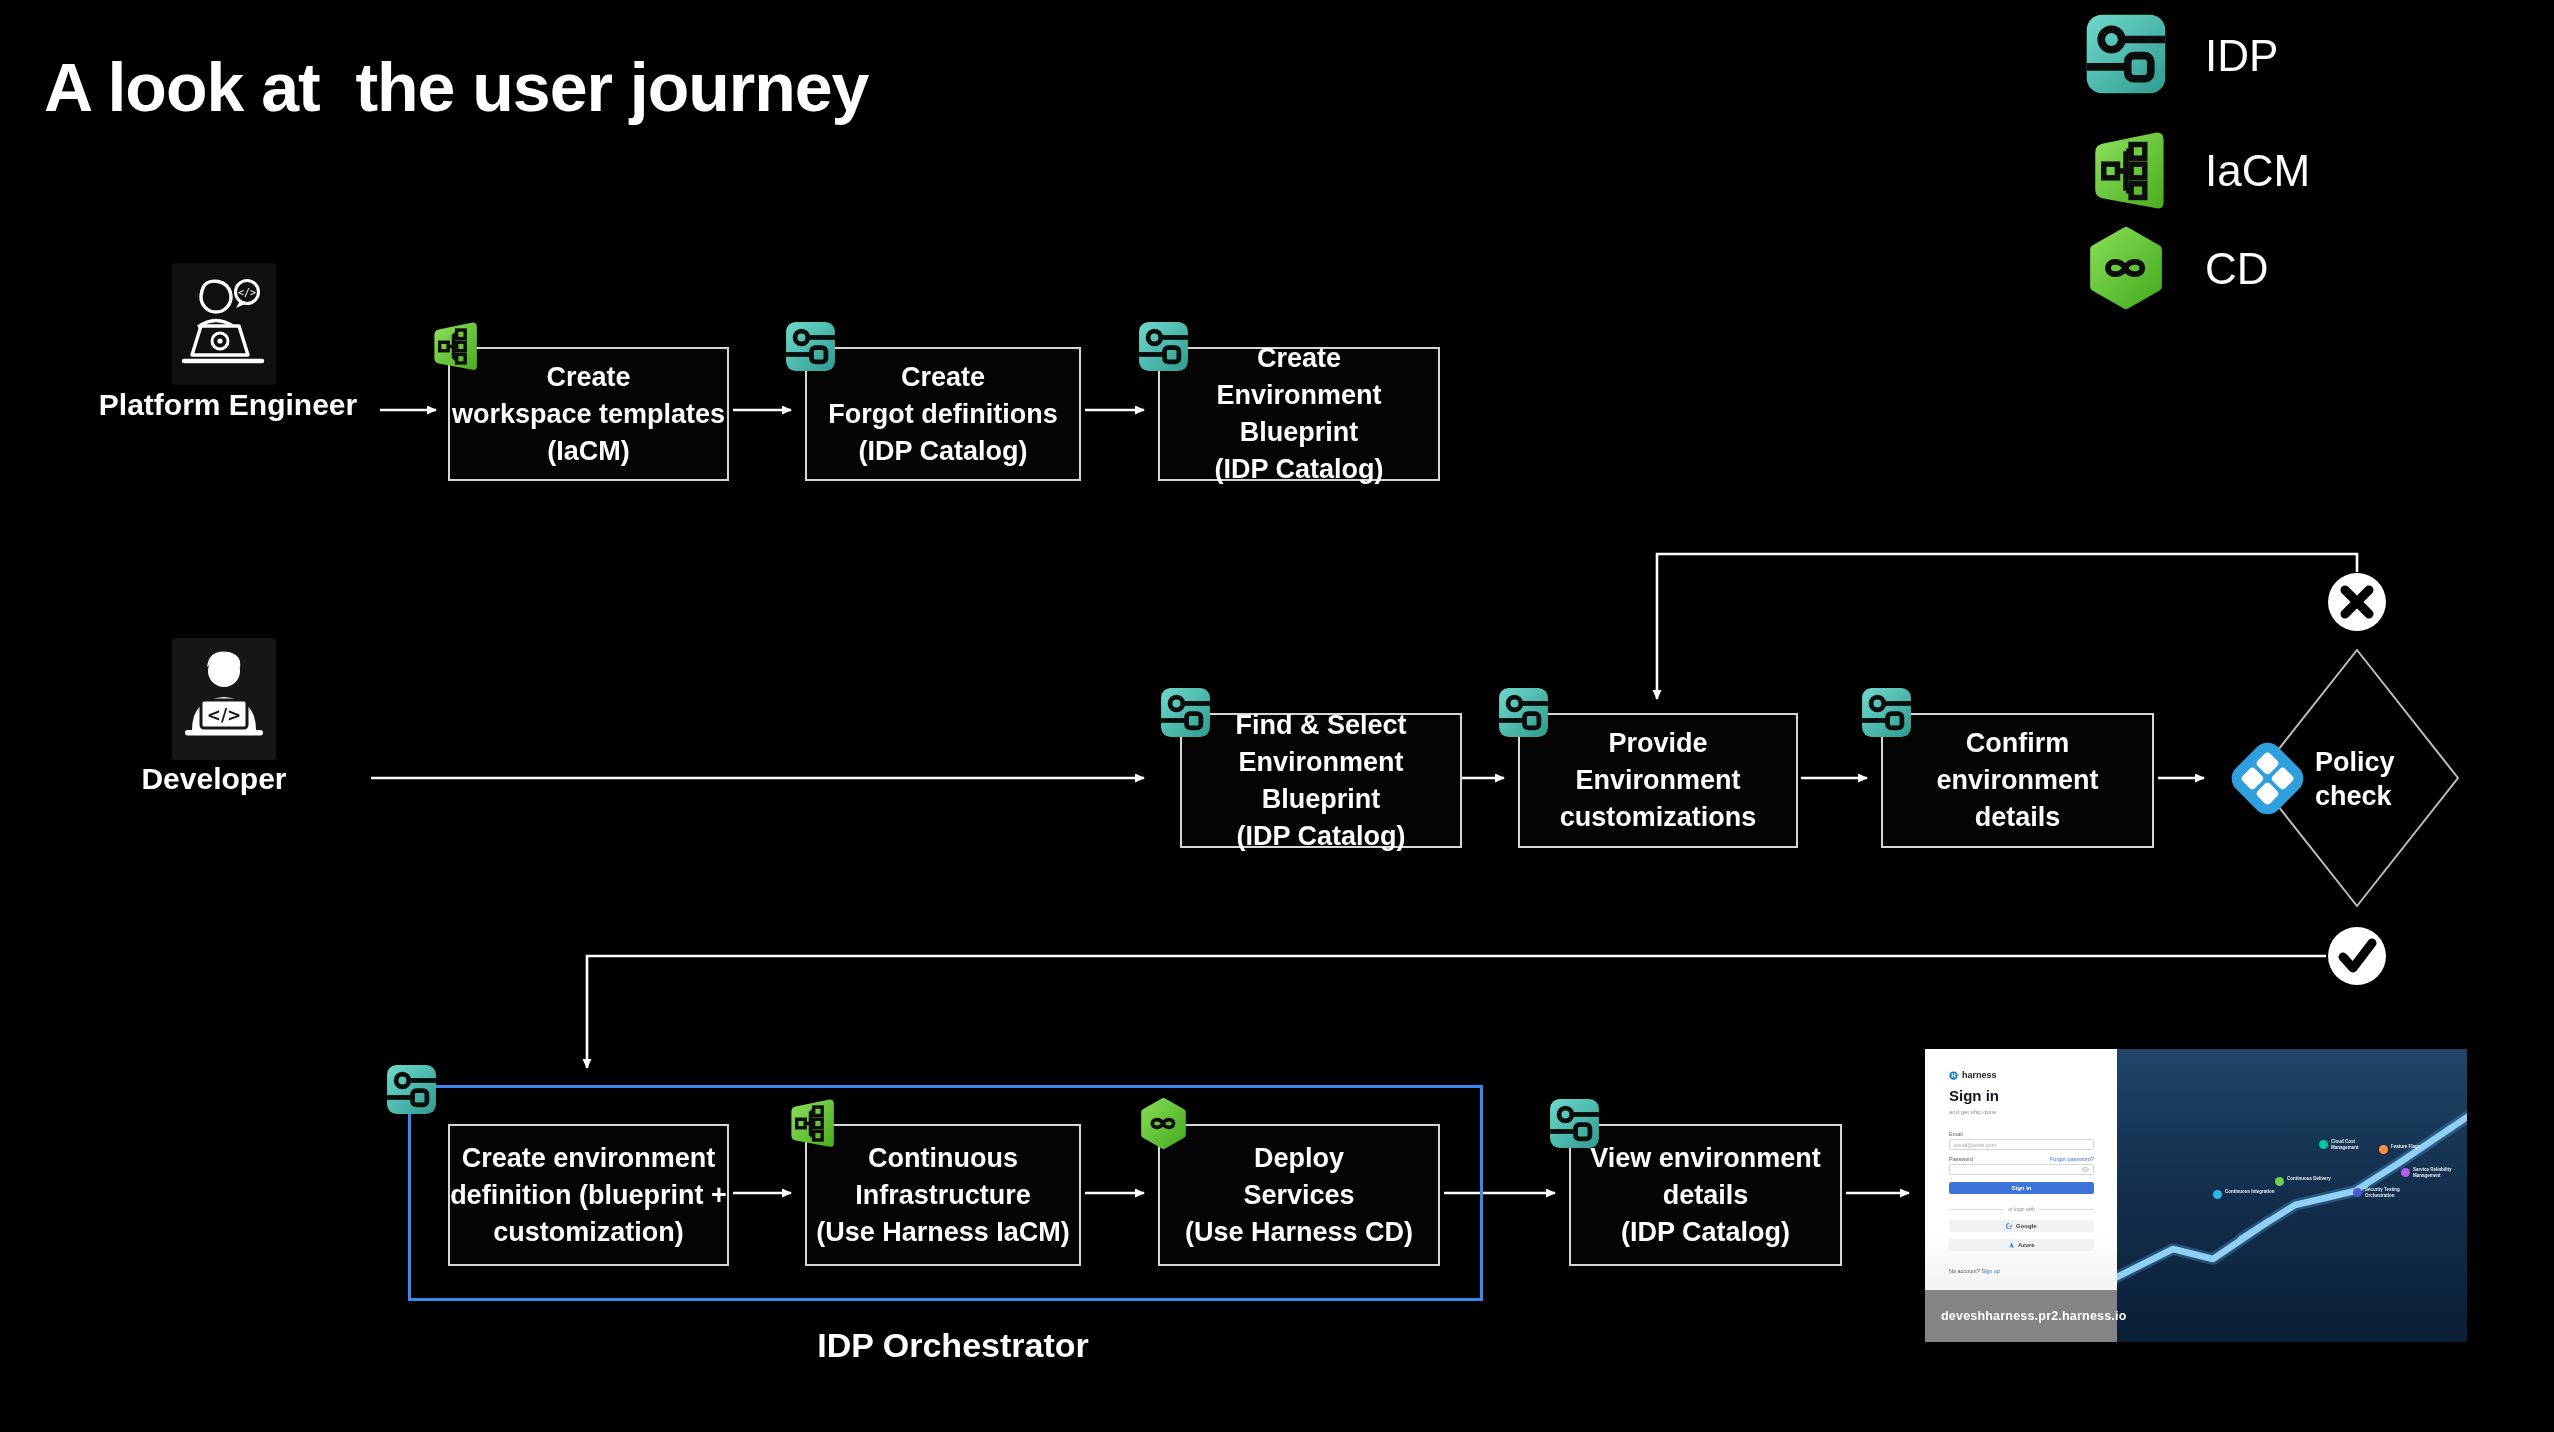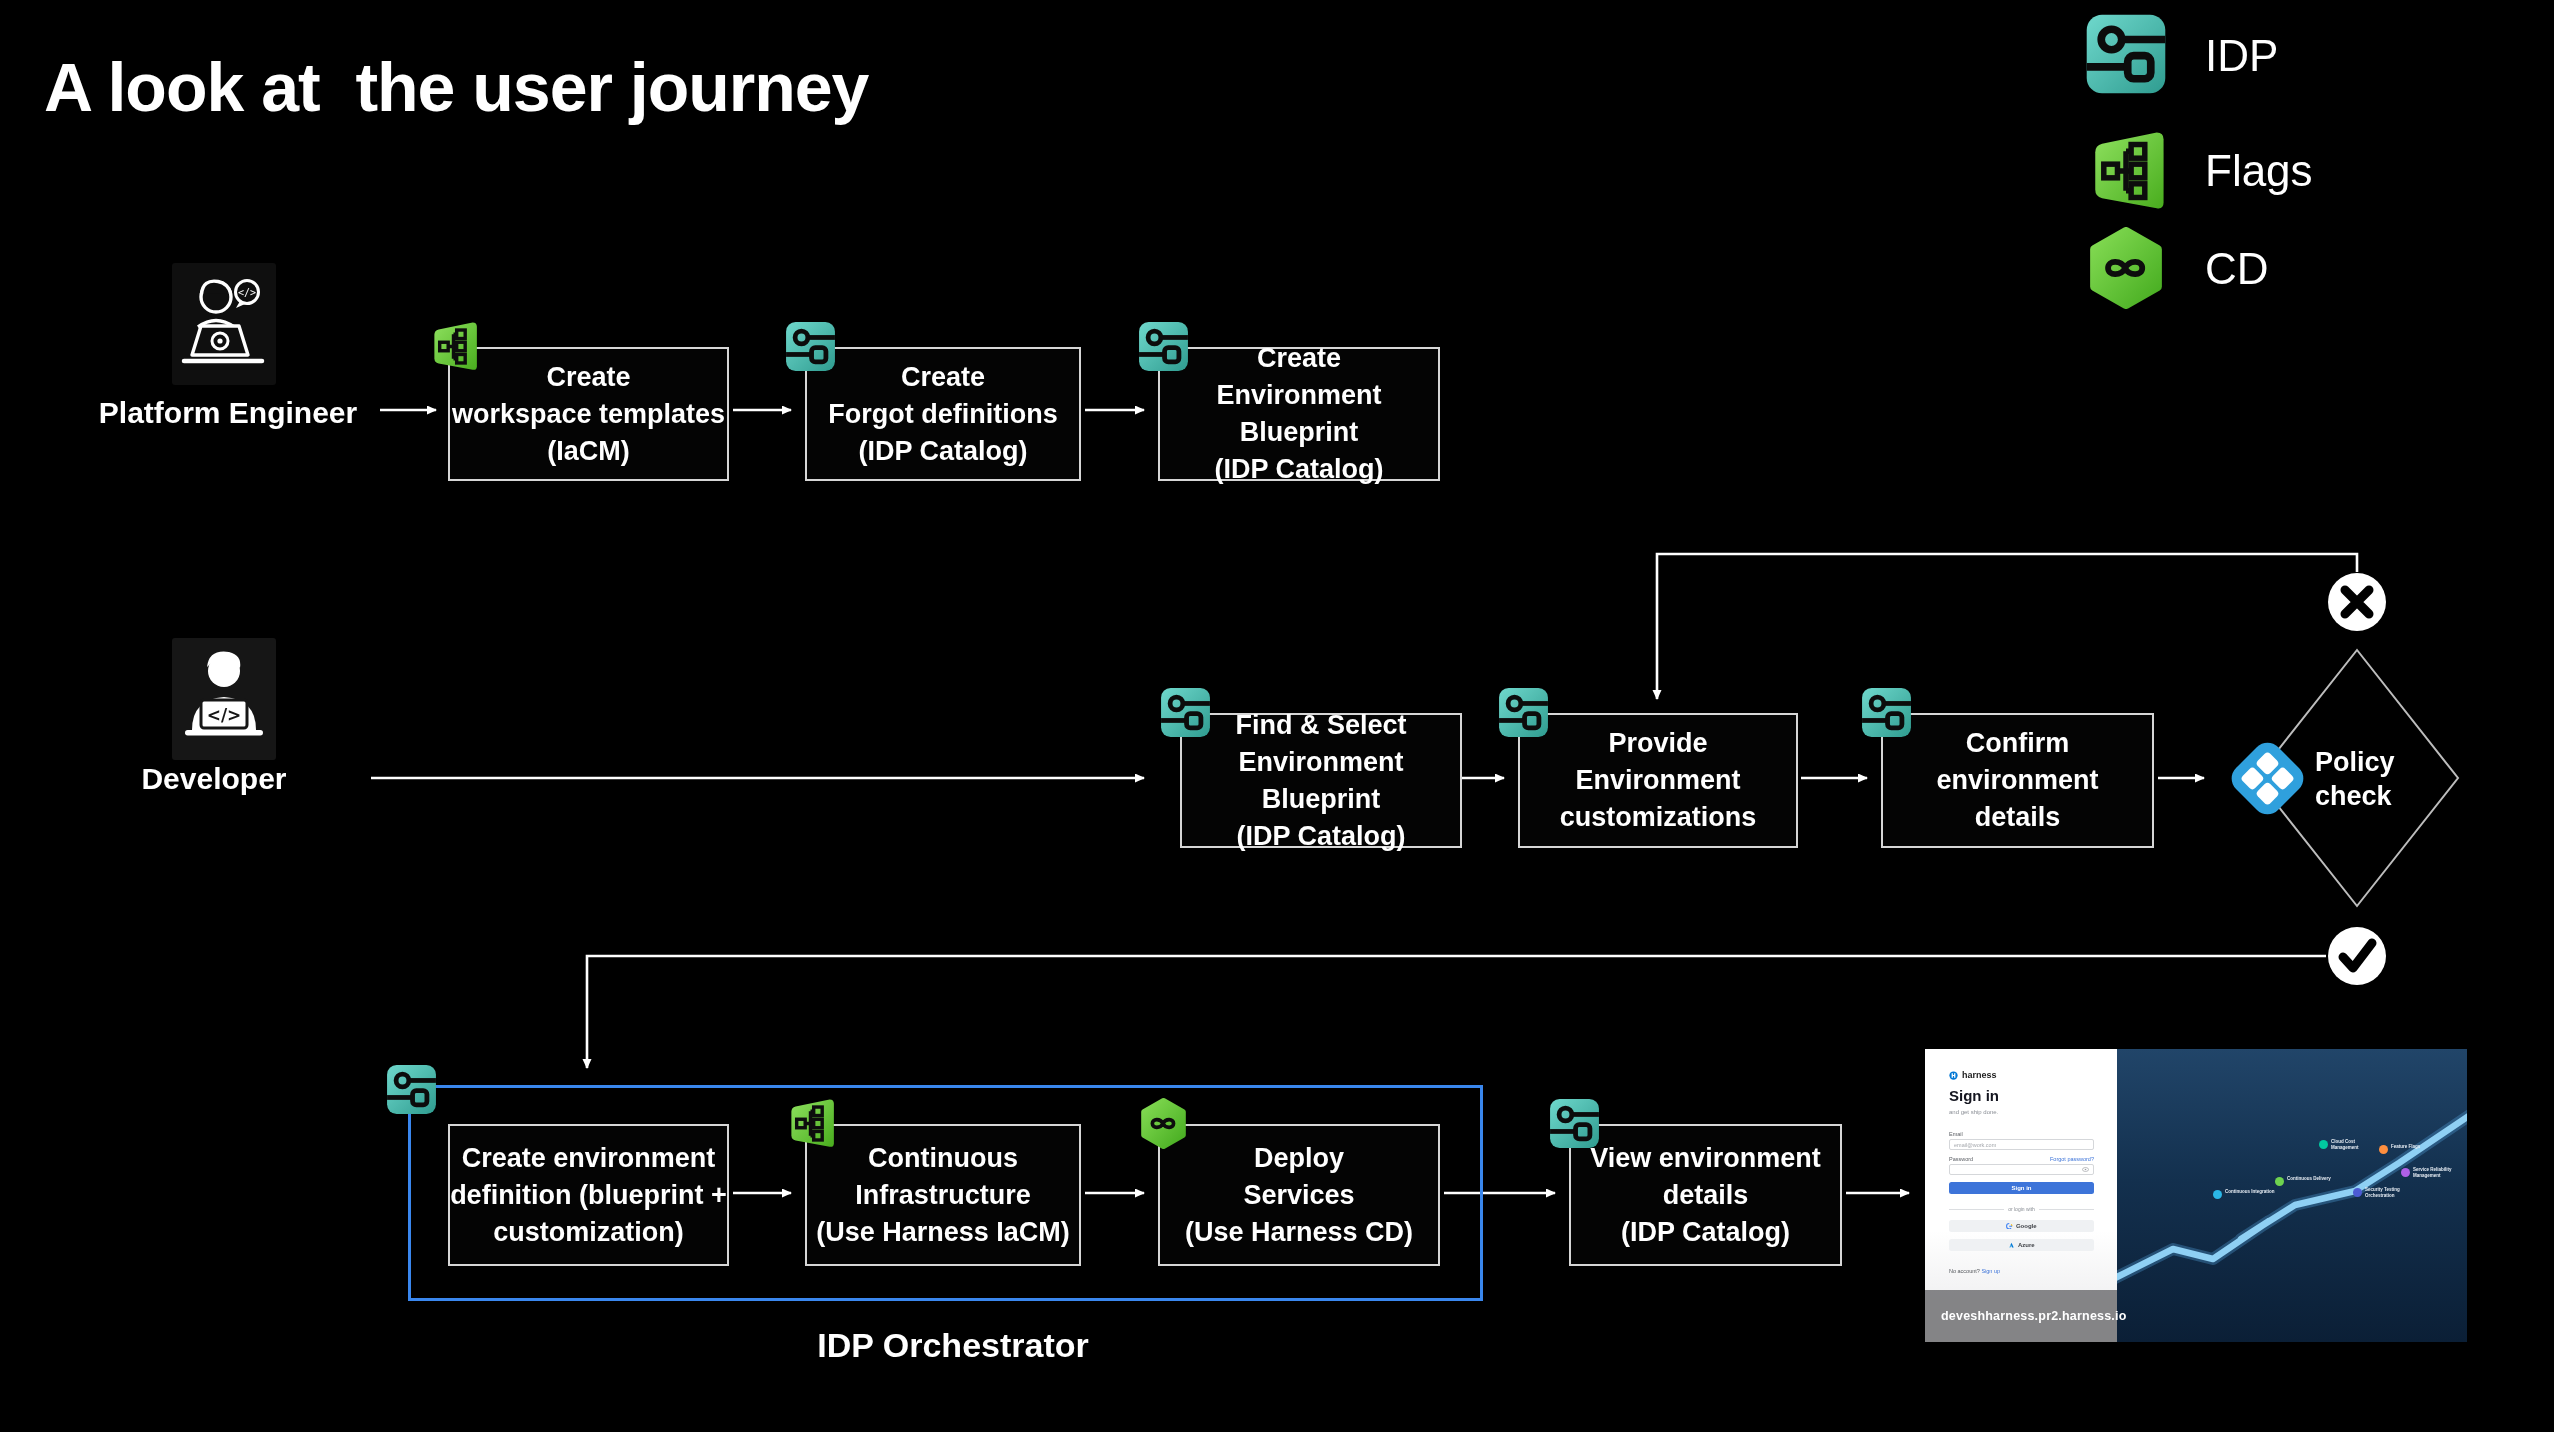--- a/index.html
+++ b/index.html
@@ -127,39 +127,39 @@
         <linearGradient id="gCd" x1="0" y1="0" x2="1" y2="1">
 <stop offset="0" stop-color="#85dc54"></stop>
           <stop offset="1" stop-color="#46ac20"></stop>
         </linearGradient>
       </defs>
 <polygon points="24,2.5 42.5,13 42.5,35 24,45.5 5.5,35 5.5,13" fill="url(#gCd)" stroke="url(#gCd)" stroke-width="5" stroke-linejoin="round"></polygon>
 <path d="M23.5 24 C21 19 13.5 19.3 13.5 24 C13.5 28.7 21 29 23.5 24 C26 19 33.5 19.3 33.5 24 C33.5 28.7 26 29 23.5 24 Z" fill="none" stroke="#0d0d0d" stroke-width="3.4" stroke-linecap="round"></path>
     </svg>
   </div>
 <div class="abs legend-label" style="top:31px">IDP</div>
-<div class="abs legend-label" style="top:146px">Flags</div>
+<div class="abs legend-label" style="top:146px">IaCM</div>
 <div class="abs legend-label" style="top:244px">CD</div>
 
 <div class="abs persona-tile" style="left:172px;top:263px">
     <svg viewBox="0 0 104 122">
       <rect width="104" height="122" rx="3" fill="#0f0f0f"></rect>
 <circle cx="44" cy="34" r="15" fill="none" stroke="#fff" stroke-width="3.4"></circle>
 <path d="M29.5 31 Q31 16 46 18.5 Q56 20.5 58.5 30" fill="#0f0f0f" stroke="#fff" stroke-width="3.4"></path>
 <circle cx="75" cy="29" r="11.5" fill="none" stroke="#fff" stroke-width="3"></circle>
 <path d="M68 38 L64 45 L73 41" fill="#fff"></path>
 <text x="75" y="33" font-size="10" fill="#fff" text-anchor="middle" font-family="DejaVu Sans Mono,monospace">&lt;/&gt;</text>
 <path d="M26 64 Q44 51 62 64" fill="none" stroke="#fff" stroke-width="3.4"></path>
 <path d="M29 63 L67 63 L76 92 L20 92 Z" fill="#0f0f0f" stroke="#fff" stroke-width="3.4" stroke-linejoin="round"></path>
 <circle cx="48" cy="78" r="8" fill="none" stroke="#fff" stroke-width="3"></circle>
 <circle cx="48" cy="78" r="2.6" fill="#fff"></circle>
 <line x1="12" y1="98" x2="90" y2="98" stroke="#fff" stroke-width="4.5" stroke-linecap="round"></line>
     </svg>
   </div>
-<div class="abs persona-label" style="left:78px;top:396px">Platform Engineer</div>
+<div class="abs persona-label" style="left:78px;top:388px">Platform Engineer</div>
 <div class="abs persona-tile" style="left:172px;top:638px">
     <svg viewBox="0 0 104 122">
       <rect width="104" height="122" rx="3" fill="#161616"></rect>
 <circle cx="52" cy="33" r="16" fill="#fff"></circle>
 <path d="M35 29 Q37 11 57 14 Q70 17 68 30 Q60 21 48 22 Q40 23 35 29 Z" fill="#fff"></path>
 <path d="M20 92 Q20 61 52 59 Q84 61 84 92 Z" fill="#fff"></path>
 <rect x="29" y="62" width="46" height="28" rx="3" fill="#fff" stroke="#161616" stroke-width="3"></rect>
 <text x="52" y="83" font-size="17" font-weight="bold" fill="#161616" text-anchor="middle" font-family="DejaVu Sans,sans-serif">&lt;/&gt;</text>
 <rect x="13" y="92" width="78" height="5.5" rx="2.7" fill="#fff"></rect>
     </svg>

